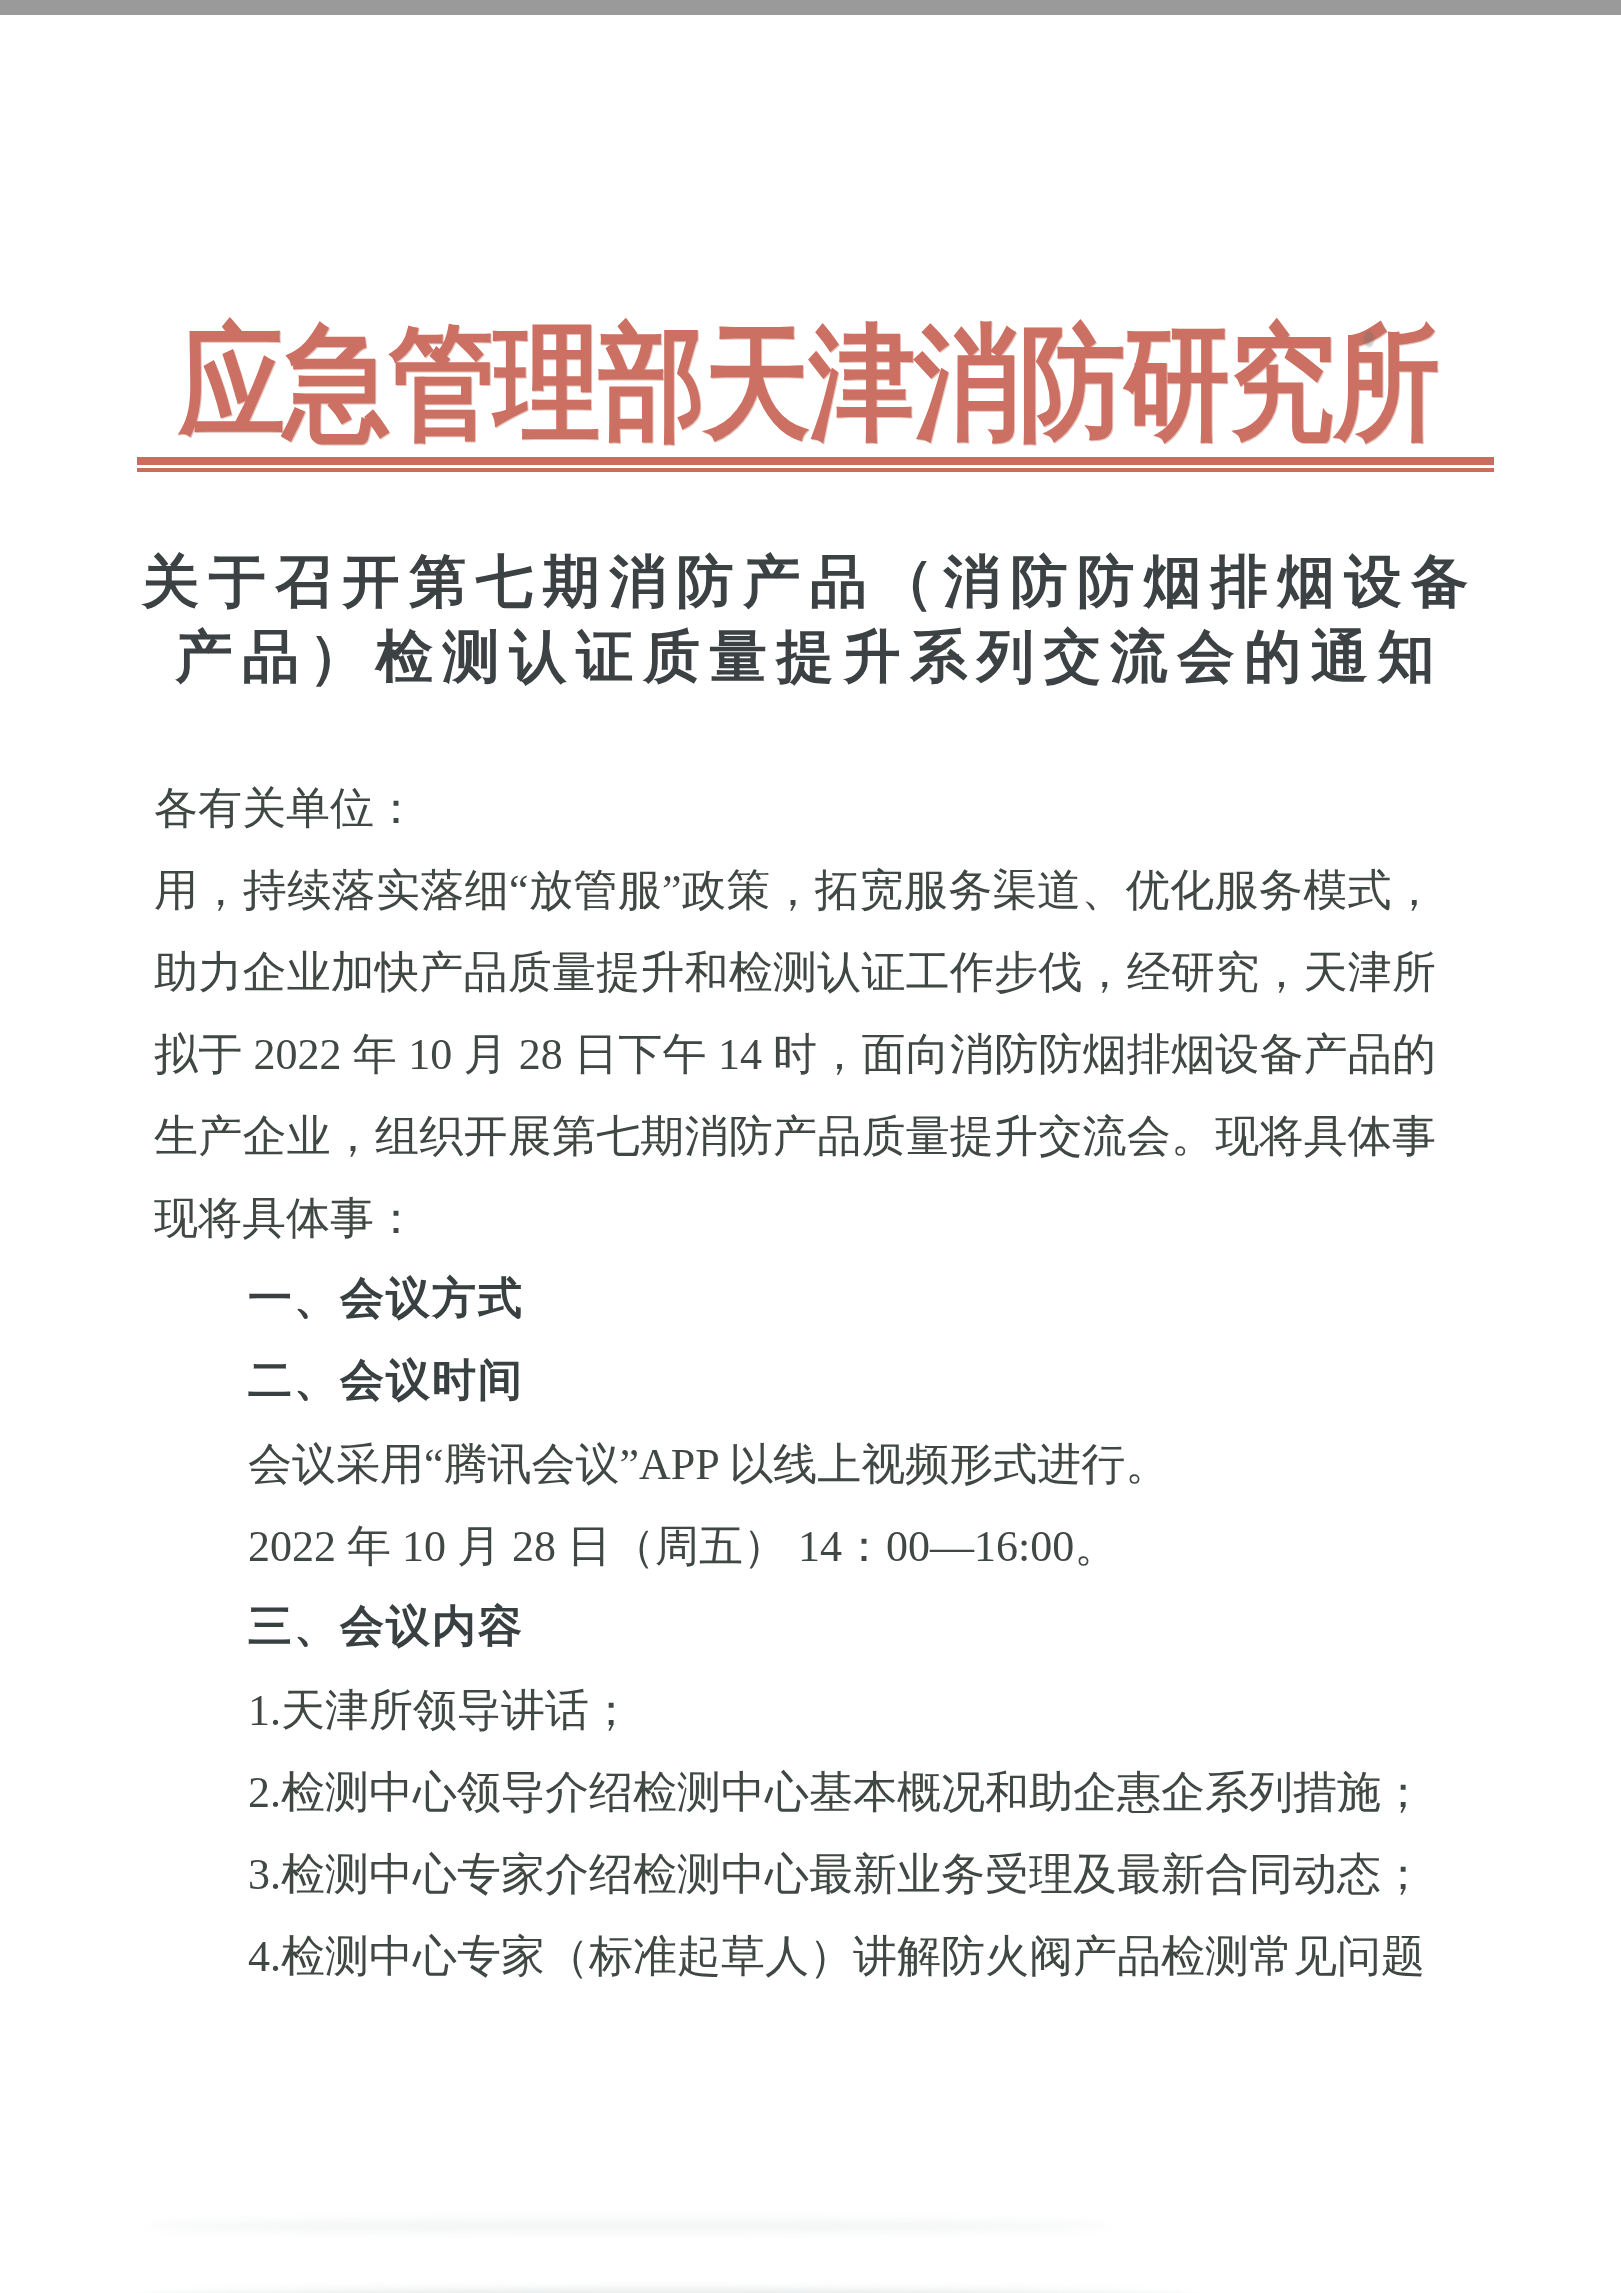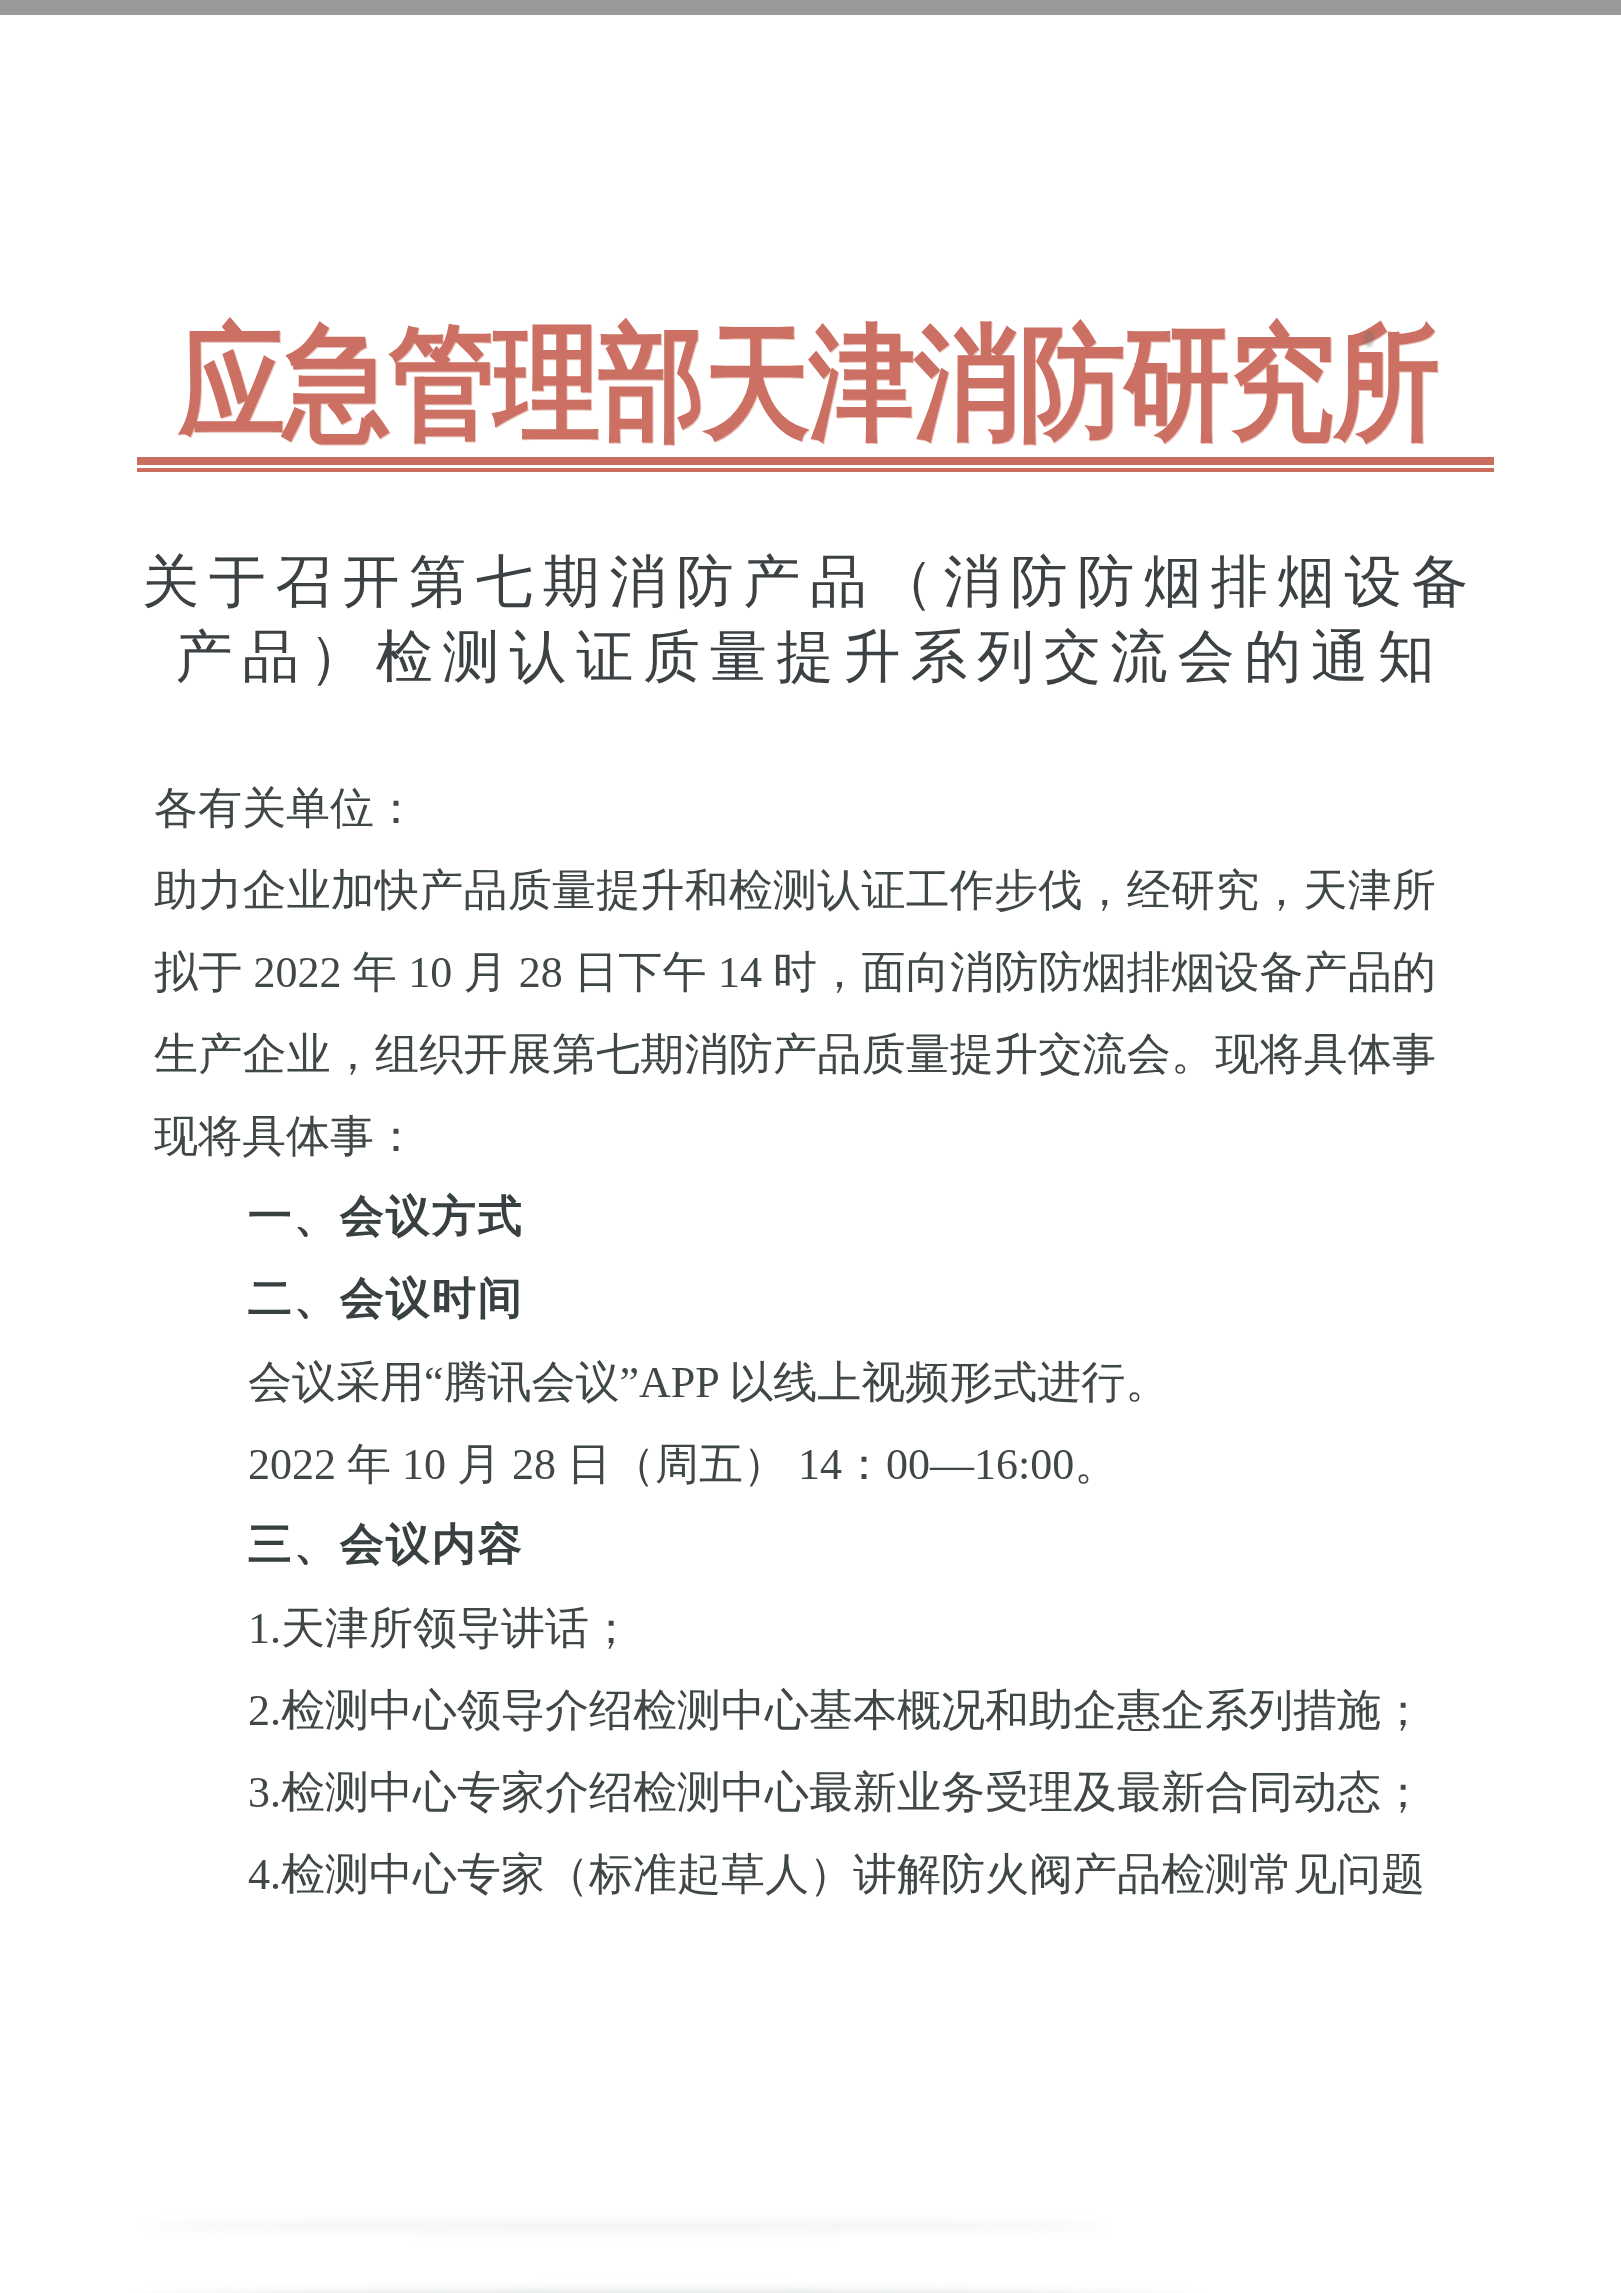--- a/index.html
+++ b/index.html
@@ -35,21 +35,21 @@
   .rule-thin  { height: 3.9px; background: #c96e5e; margin-top: 2.9px; }
   
   .doc-title {
     position: absolute;
     top: 529px;
     left: 75px;
     width: 1470px;
     text-align: center;
     font-size: 57px;
     line-height: 75px;
-    font-weight: normal;
+    font-weight: bold;
     color: #3c4144;
     letter-spacing: 9.8px;
     font-family: "Liberation Serif", serif;
     white-space: nowrap;
   }
   
   .body-block {
     position: absolute;
     top: 753px;
     left: 154px;
@@ -97,20 +97,21 @@
 
   <div class="doc-title">
     <div>关于召开第七期消防产品（消防防烟排烟设备</div>
     <div>产品）检测认证质量提升系列交流会的通知</div>
   </div>
 
   <div class="body-block">
 
     <div class="line">各有关单位：</div>
 
+    <div class="fill">用，持续落实落细“放管服”政策，拓宽服务渠道、优化服务模式，</div>
     <div class="fill">助力企业加快产品质量提升和检测认证工作步伐，经研究，天津所</div>
     <div class="fill">拟于 2022 年 10 月 28 日下午 14 时，面向消防防烟排烟设备产品的</div>
     <div class="fill">生产企业，组织开展第七期消防产品质量提升交流会。现将具体事</div>
     <div class="line">现将具体事：</div>
 
     <div class="line sec-heading">一、会议方式</div>
     <div class="line sec-heading">二、会议时间</div>
 
     <div class="line indent">会议采用“腾讯会议”APP 以线上视频形式进行。</div>
     <div class="line indent">2022 年 10 月 28 日（周五） 14：00—16:00。</div>

